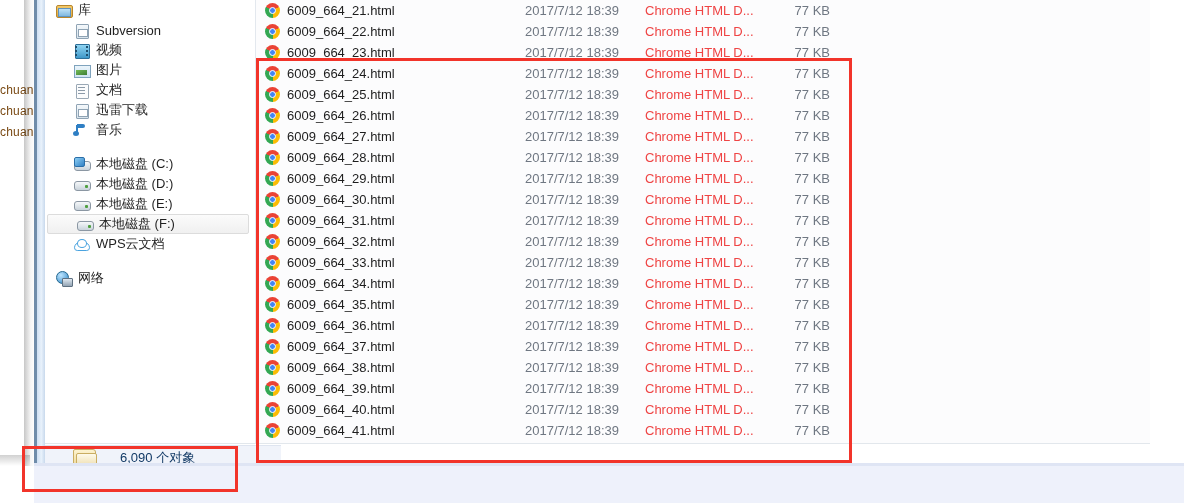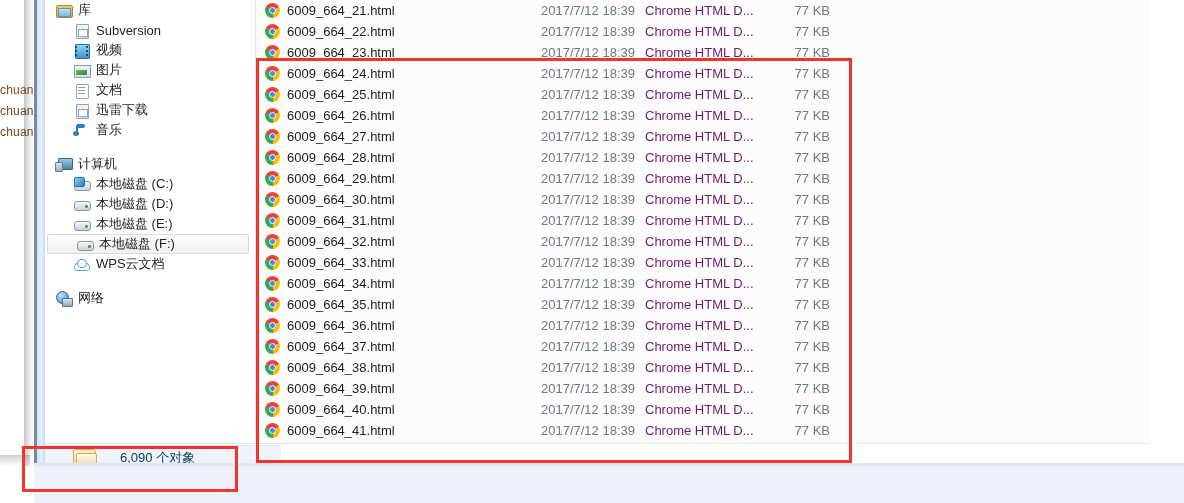--- a/index.html
+++ b/index.html
@@ -195,22 +195,22 @@
     background: #fcfcfd;
     overflow: hidden;
   }
   .file-row {
     position: relative; height: 21px; display: flex; align-items: center;
     font-size: 13px; color: #222;
     white-space: nowrap;
   }
   .col-name { position: absolute; left: 9px; display: flex; align-items: center; }
   .col-name .fname { margin-left: 7px; color: #1d1d1d; }
-  .col-date { position: absolute; left: 285px; color: #6f7782; }
-  .col-type { position: absolute; left: 389px; color: #701a75; }
+  .col-date { position: absolute; left: 269px; color: #6f7782; }
+  .col-type { position: absolute; left: 389px; color: #ef4444; }
   .col-size { position: absolute; left: 494px; width: 80px; text-align: right; color: #6f7782; }
 
   
   .ico-chrome { width: 15px; height: 15px; position: relative; flex: 0 0 15px; }
   .ico-chrome .ring {
     position: absolute; inset: 0; border-radius: 50%;
     background:
       conic-gradient(from -60deg,
         #ea4335 0deg 120deg,
         #fbbc05 120deg 240deg,
@@ -317,24 +317,20 @@
         <span class="ico ico-subversion"></span>
         <span class="nav-label">迅雷下载</span>
       </div>
       <div class="nav-item child">
         <span class="ico ico-music">
           <span class="flag"></span>
         </span>
         <span class="nav-label">音乐</span>
       </div>
       <div class="nav-gap"></div>
-      <div class="nav-item root">
-        <span class="ico ico-computer"></span>
-        <span class="nav-label">计算机</span>
-      </div>
       <div class="nav-item child">
         <span class="ico ico-drive-sys"></span>
         <span class="nav-label">本地磁盘 (C:)</span>
       </div>
       <div class="nav-item child">
         <span class="ico ico-drive"></span>
         <span class="nav-label">本地磁盘 (D:)</span>
       </div>
       <div class="nav-item child">
         <span class="ico ico-drive"></span>

